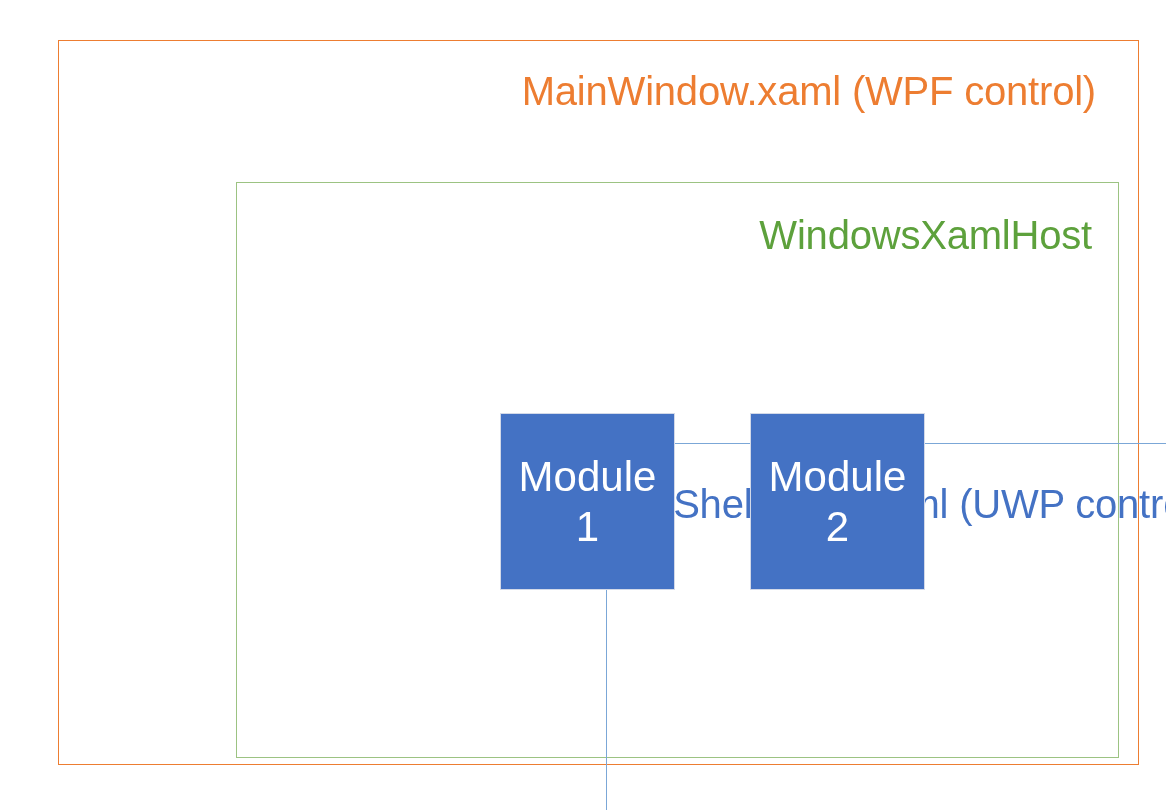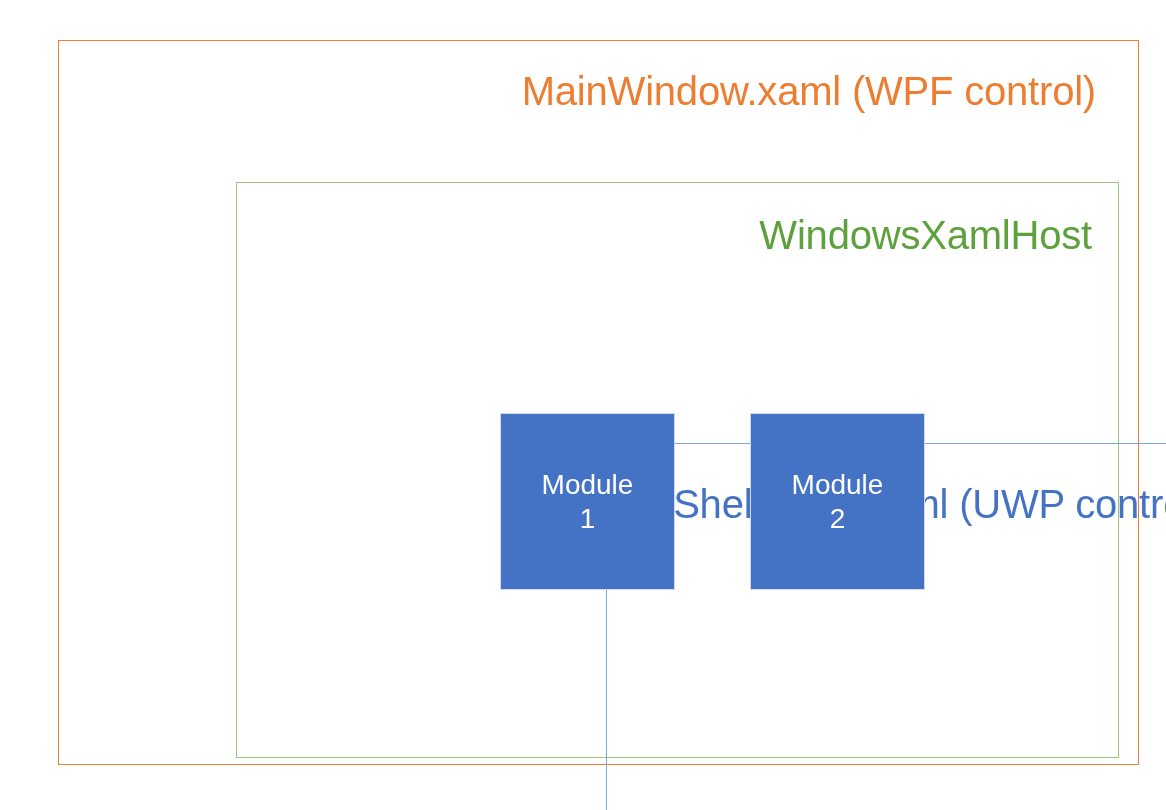--- a/index.html
+++ b/index.html
@@ -100,21 +100,21 @@
     width: 175px;
     height: 177px;
     background: #4472C4;
     border: 1.5px solid #D3D9E8;
     box-sizing: border-box;
     display: flex;
     flex-direction: column;
     align-items: center;
     justify-content: center;
     color: #ffffff;
-    font-size: 28px;
+    font-size: 42px;
     line-height: 1.18;
     text-align: center;
     font-weight: 400;
   }
   .module-1 { left: 500px; top: 405px; }
   .module-2 { left: 750px; top: 405px; }
 
   .module-line { display: block; }
 </style>
 </head>

